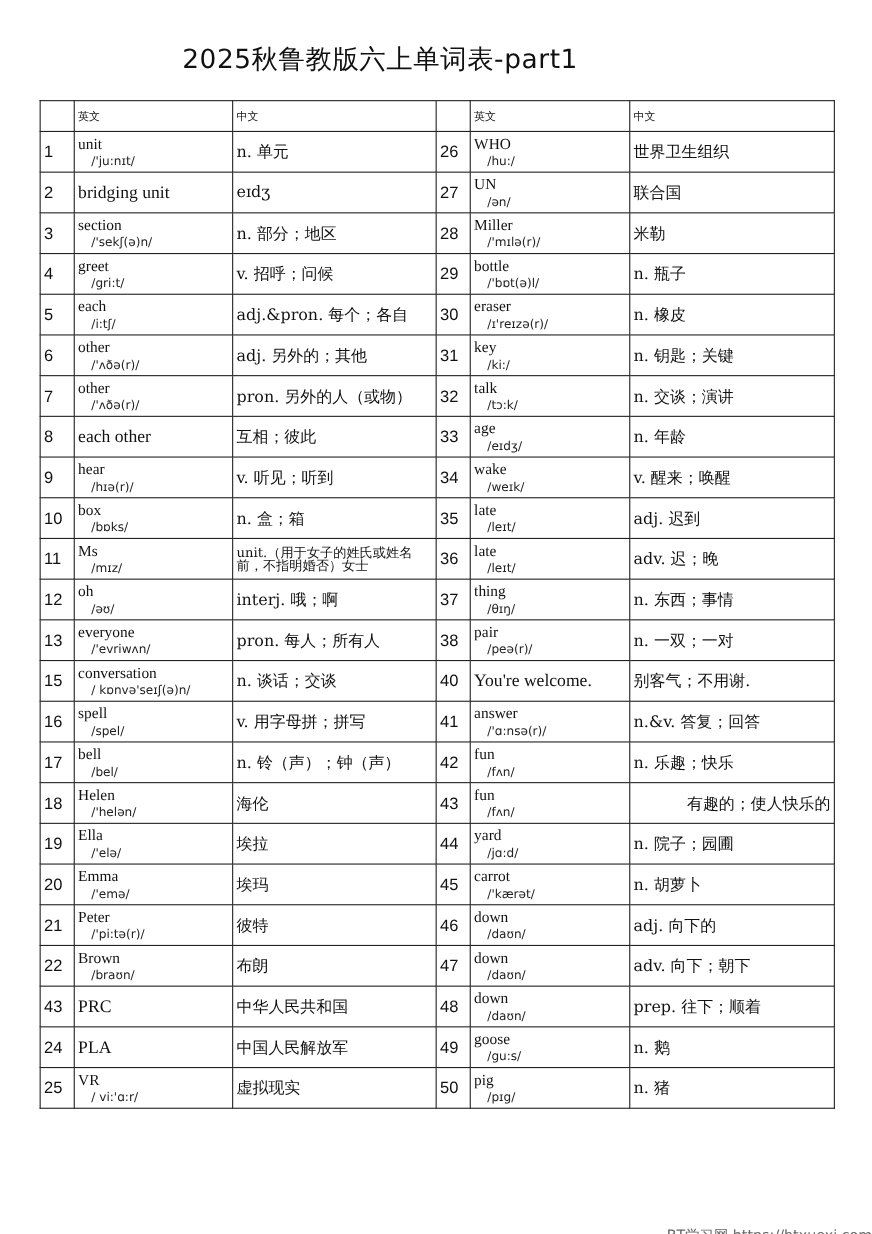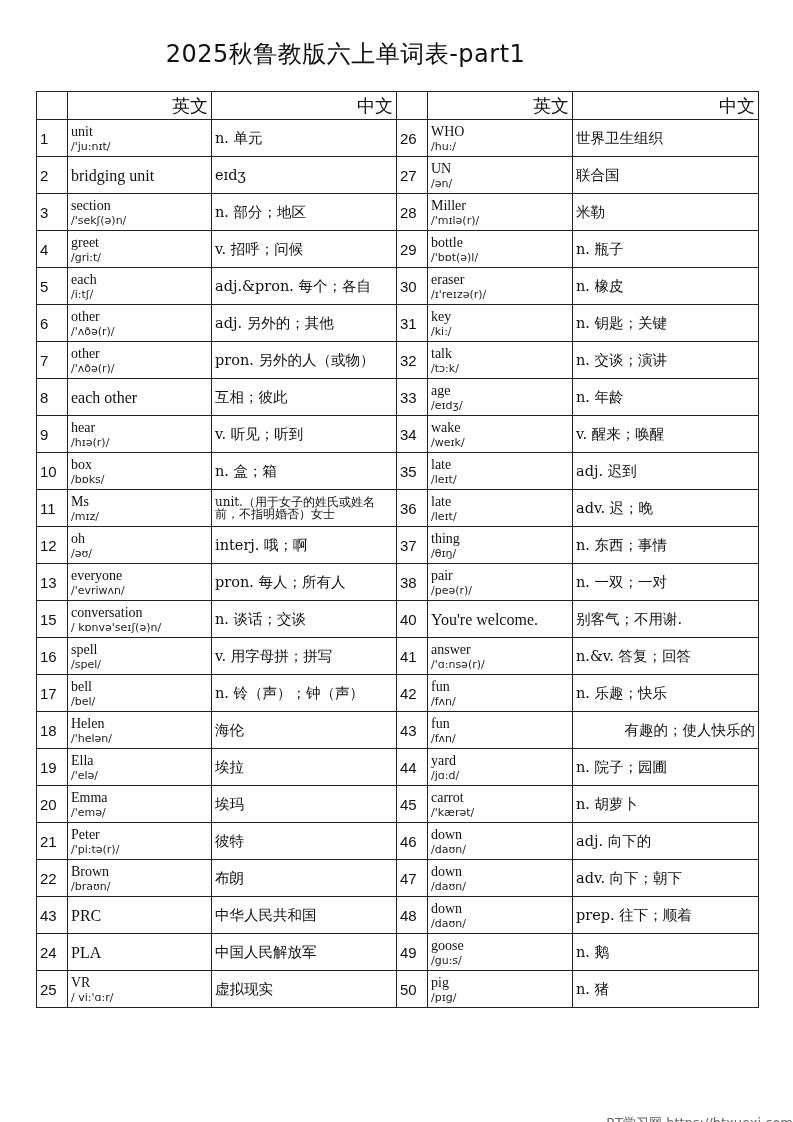--- a/index.html
+++ b/index.html
@@ -9,28 +9,28 @@
     font-family: "DejaVu Sans", sans-serif; font-size: 24px; color: #111; letter-spacing: 0.5px;
   }
   table.vocab {
     position: absolute; left: 36px; top: 91px; width: 722px;
     border-collapse: collapse; table-layout: fixed;
   }
   table.vocab td, table.vocab th {
     border: 1px solid #222; padding: 0 3px; vertical-align: middle; overflow: hidden;
   }
   table.vocab th {
-    height: 27px; font-weight: normal; font-family: "DejaVu Serif", serif; font-size: 18px; text-align: right;
+    height: 27px; font-weight: normal; font-family: "DejaVu Serif", serif; font-size: 10px; text-align: left;
   }
   table.vocab td { height: 36px; }
   .num { font-family: "Liberation Sans", sans-serif; font-size: 15px; text-align: left; padding-left: 4px; }
   .en { line-height: 1; }
   .word { font-family: "Liberation Serif", serif; font-size: 14px; display: block; line-height: 17px; }
   .word.single { font-size: 16px; }
-  .ipa { font-family: "DejaVu Sans", sans-serif; font-size: 11px; display: block; line-height: 13px; color: #222; }
+  .ipa { font-family: "DejaVu Sans", sans-serif; font-size: 11px; display: block; line-height: 13px; color: #222; margin-left: 12px; }
   .zh { font-family: "DejaVu Serif", serif; font-size: 14.5px; white-space: nowrap; }
   .zh.small { font-size: 12px; white-space: normal; line-height: 12px; }
   .zh.right { text-align: right; }
   .footer { position: absolute; left: 0; width: 793px; text-align: right; margin-top: 42px; }
   .footer.site { top: 1072px; font-family: "DejaVu Sans", sans-serif; font-size: 13px; color: #666; }
   .footer.page { top: 1088px; font-family: Liberation Mono, monospace; font-size: 12px; color: #111; }
 </style>
 </head>
 <body>
 

